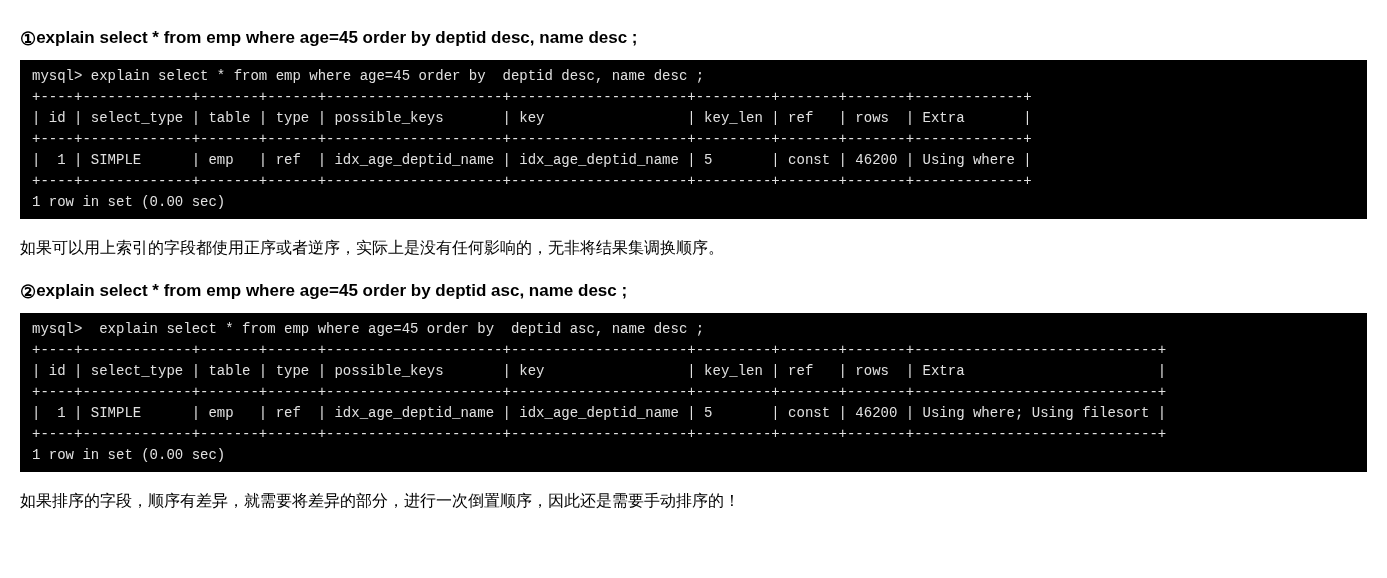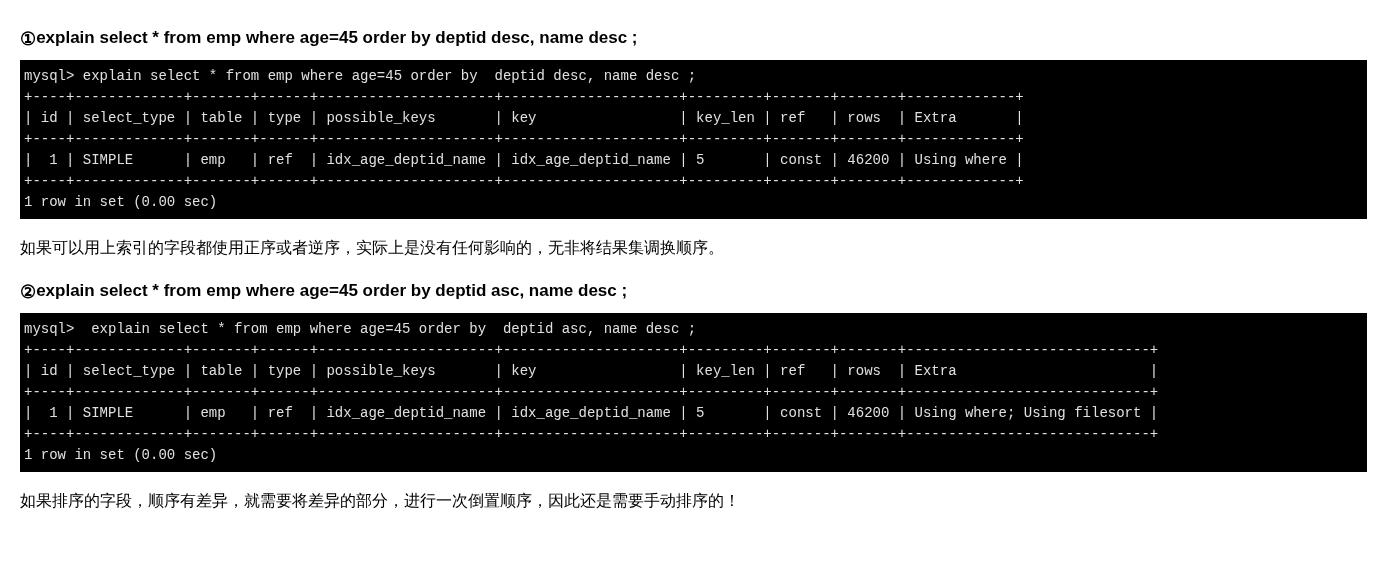--- a/index.html
+++ b/index.html
@@ -19,21 +19,21 @@
     font-size: 17px;
     margin-bottom: 10px;
     margin-top: 8px;
     font-weight: bold;
   }
   .terminal {
     background: #000;
     color: #e0e0e0;
     font-family: "Courier New", Consolas, monospace;
     font-size: 14px;
-    padding: 6px 4px;
+    padding: 6px 12px;
     white-space: pre;
     line-height: 1.5;
     margin-bottom: 12px;
     overflow-x: auto;
   }
   .explain-text {
     font-size: 16px;
     margin-top: 16px;
     margin-bottom: 20px;
     line-height: 1.6;

